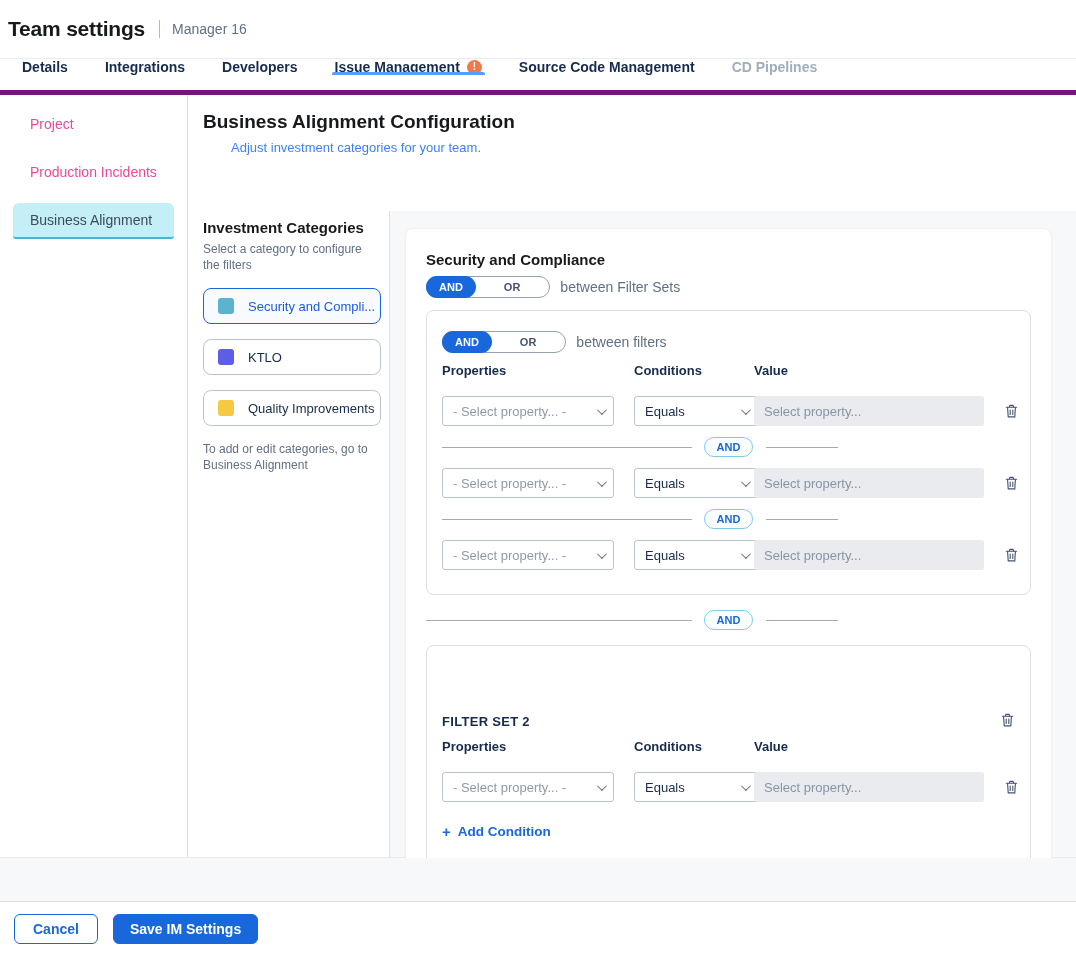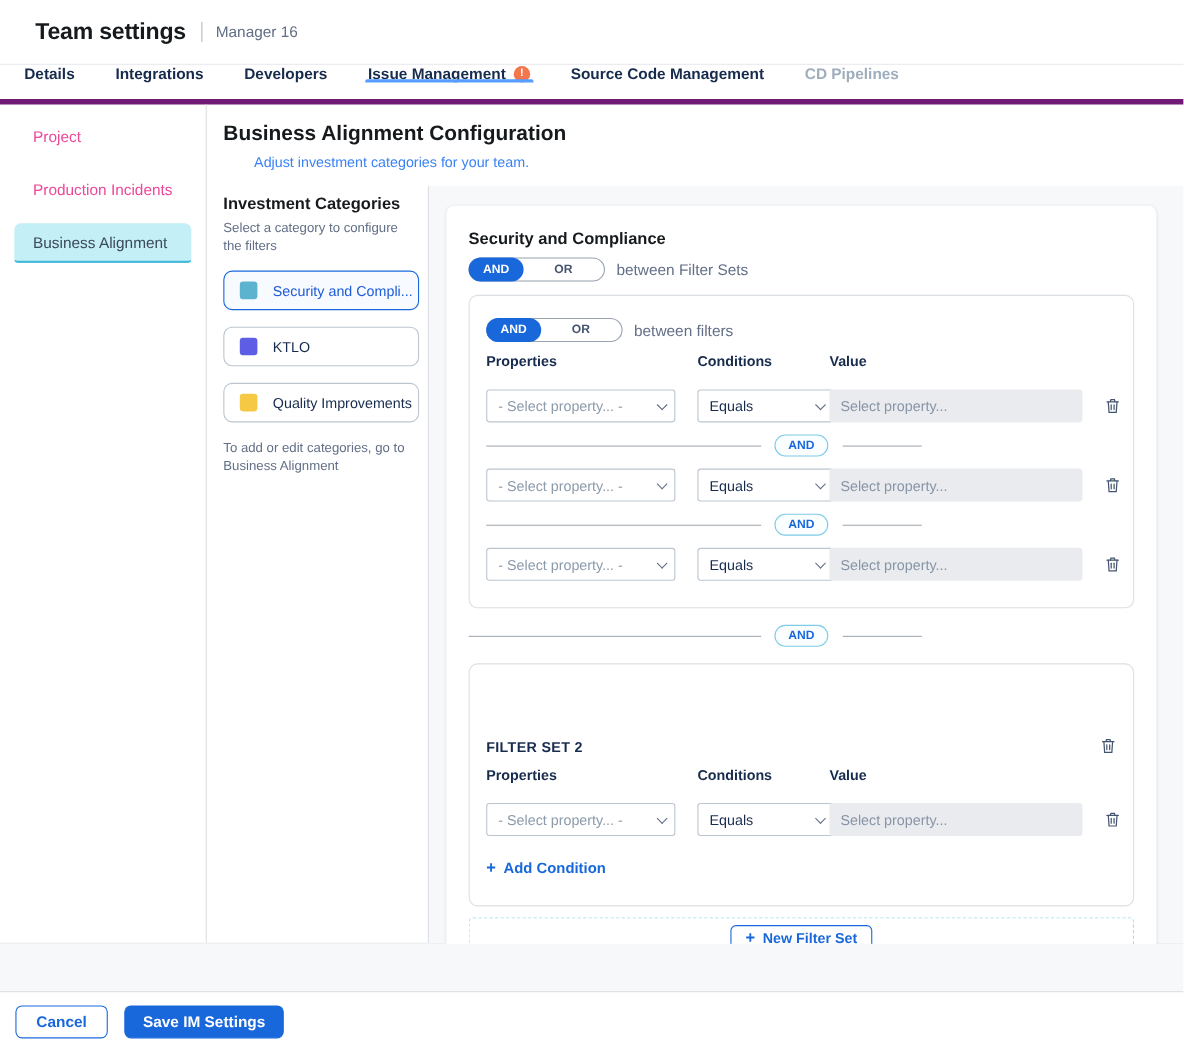--- a/index.html
+++ b/index.html
@@ -6,40 +6,40 @@
   html, body { width: 1076px; height: 956px; }
   body {
     font-family: "Liberation Sans", sans-serif;
     background: #ffffff;
     color: #172B4D;
     overflow: hidden;
   }
   .app { width: 1076px; height: 956px; display: flex; flex-direction: column; background: #fff; }
 
   
-  .hdr { height: 59px; flex: 0 0 59px; display: flex; align-items: center; padding: 0 32px; border-bottom: 1px solid #EBECF0; }
+  .hdr { height: 59px; flex: 0 0 59px; display: flex; align-items: center; padding: 0 8px; border-bottom: 1px solid #EBECF0; }
   .hdr h1 { font-size: 21px; font-weight: 700; color: #161A1D; letter-spacing: -0.2px; }
   .hdr .vsep { width: 1px; height: 18px; background: #B3B9C4; margin: 0 12px 0 14px; }
   .hdr .sub { font-size: 14px; color: #626F86; }
 
   
   .tabs { height: 36px; flex: 0 0 36px; display: flex; align-items: flex-start; padding-left: 22px; border-bottom: 5px solid #701a75; }
   .tab { position: relative; display: flex; align-items: center; gap: 7px; margin-right: 37px; font-size: 14px; font-weight: 600; color: #172B4D; cursor: pointer; white-space: nowrap; }
   .tab.disabled { color: #9FADBC; cursor: default; }
   .tab.active::after { content: ""; position: absolute; left: -3px; right: -3px; bottom: 0; height: 3px; border-radius: 2px 2px 0 0; background: #579DFF; }
   .badge { width: 15px; height: 15px; border-radius: 50%; background: #F4764B; color: #fff; font-size: 10px; font-weight: 700; display: inline-flex; align-items: center; justify-content: center; line-height: 1; }
 
   
   .content { flex: 1 1 auto; display: flex; min-height: 0; border-bottom: 1px solid #E9EAEC; }
 
   aside.side { width: 188px; flex: 0 0 188px; border-right: 1px solid #DCDFE4; padding-top: 12px; }
   .side-item { margin: 0 13px 14px 13px; padding: 9px 17px; font-size: 14px; color: #ec4899; border-radius: 6px; cursor: pointer; }
   .side-item.active { background: #C5EFF7; border-bottom: 2px solid #42B8D9; border-radius: 6px 6px 3px 3px; color: #3B4A5E; }
 
-  .main { flex: 1 1 auto; display: flex; flex-direction: column; min-width: 0; }
+  .main { flex: 1 1 auto; display: flex; flex-direction: column; min-width: 0; gap: 42px; }
   .main-head { padding: 16px 0 14px 15px; }
   .main-head h2 { font-size: 19px; font-weight: 700; color: #161A1D; }
   .main-head .sub { font-size: 13px; color: #3b82f6; margin-top: 7px; margin-left: 28px; }
 
   .cols { flex: 1 1 auto; display: flex; min-height: 0; }
 
   
   .cat-col { width: 202px; flex: 0 0 202px; border-right: 1px solid #DCDFE4; padding: 8px 12px 0 15px; }
   .cat-col h3 { font-size: 15px; font-weight: 700; color: #161A1D; }
   .cat-sub { font-size: 12px; color: #626F86; line-height: 16px; margin: 5px 0 15px; }

